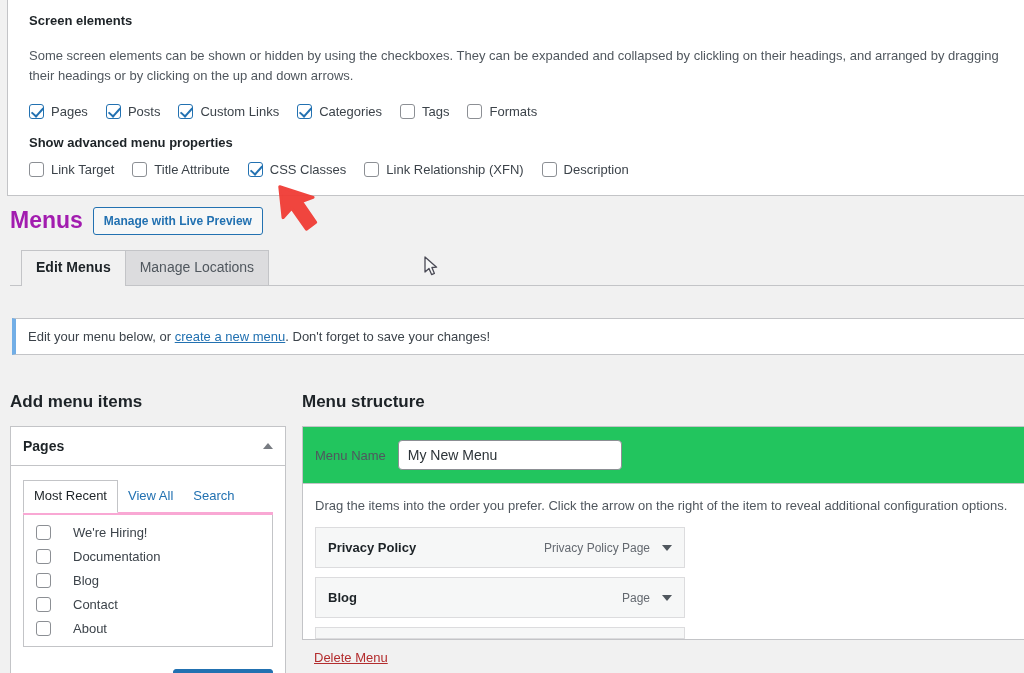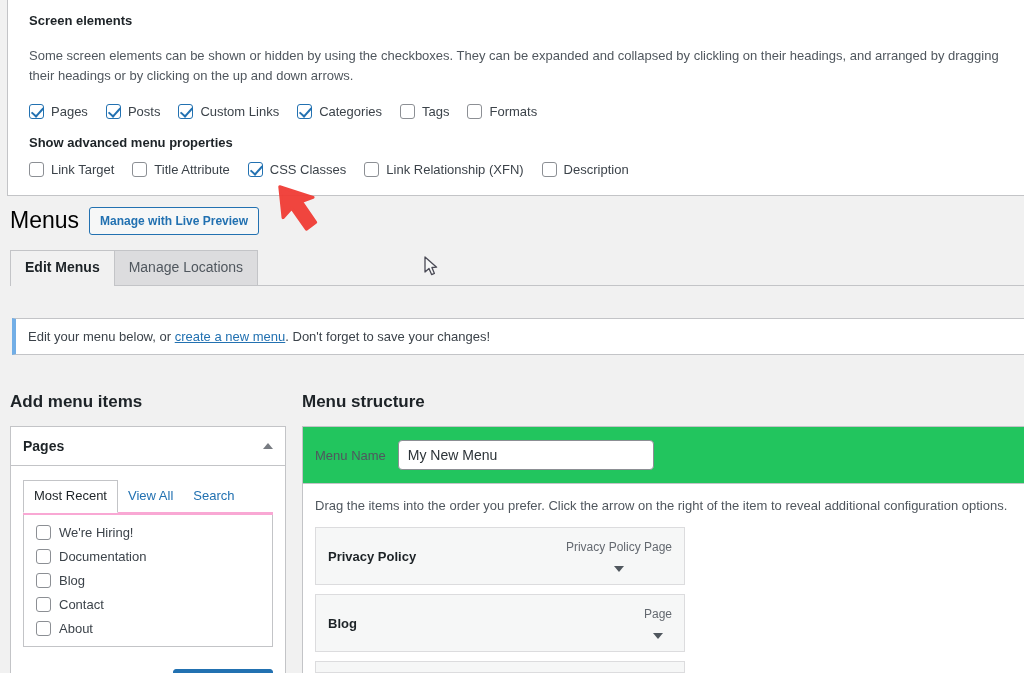--- a/index.html
+++ b/index.html
@@ -52,21 +52,21 @@
     border:solid #2271b1; border-width:0 2px 2px 0;
     transform:rotate(42deg);
   }
 
   
   .page-head {
     position:absolute; left:0; top:206px; right:0;
   }
   .head-row { display:flex; align-items:center; padding-left:10px; }
   .page-title {
-    font-size:23px; font-weight:400; color:#000000;
+    font-size:23px; font-weight:700; color:#a21caf;
     line-height:1.3; margin:0 10px 0 0;
   }
   .btn-outline {
     border:1px solid #2271b1; color:#2271b1; background:#f6f7f7;
     font-size:12px; font-weight:bold;
     padding:5px 10px; border-radius:3px;
     font-family:"Liberation Sans", sans-serif;
     cursor:pointer; line-height:1.4;
   }
 
@@ -85,20 +85,21 @@
     padding:7px 14px 8px 14px;
     font-size:14px; color:#50575e;
     border:1px solid #c3c4c7; border-bottom:none;
     background:#dcdcde;
     margin-right:-1px; position:relative; z-index:1;
     cursor:pointer; line-height:1.4;
   }
   .tab.active {
     background:#f1f1f1; color:#1d2327; font-weight:bold;
     z-index:3;
+    margin-left:11px;
   }
   .tab.active::after {
     content:""; position:absolute; left:0; right:0; bottom:-1px; height:1px;
     background:#f1f1f1;
   }
 
   
   .notice {
     position:absolute; left:12px; top:318px; right:0;
     background:#fff;
@@ -146,58 +147,58 @@
     margin-bottom:-1px; position:relative; z-index:2;
   }
   .tab-panel {
     border:1px solid #c3c4c7; border-top:none;
     padding:10px 12px 12px 12px;
     background:#fff;
     max-height:132px; overflow:hidden;
   }
   .page-check { display:flex; align-items:center; margin-bottom:9px; }
   .page-check:last-child { margin-bottom:0; }
-  .page-check .cb-label { margin-left:8px; }
+  .page-check .cb-label { margin-left:22px; }
 
   .postbox-foot {
     display:flex; justify-content:flex-end; padding:10px 12px;
   }
   .btn-primary {
     background:#2271b1; border:1px solid #2271b1; color:#fff;
     font-size:13px; padding:5px 12px; border-radius:3px; cursor:pointer;
     font-family:"Liberation Sans", sans-serif;
   }
 
   
   .ms-box { background:#fff; border:1px solid #c3c4c7; border-right:none; }
   .ms-name-row {
     display:flex; align-items:center; gap:12px;
     background:#22c55e; border-bottom:1px solid #c3c4c7;
     padding:13px 12px;
   }
   .ms-name-label { font-size:13px; color:#50575e; }
   .ms-name-input {
-    width:256px; padding:6px 9px; font-size:14px; color:#2c3338;
+    width:224px; padding:6px 9px; font-size:14px; color:#2c3338;
     border:1px solid #8c8f94; border-radius:4px;
     font-family:"Liberation Sans", sans-serif;
     background:#fff; outline:none;
   }
   .ms-body { padding:14px 12px 0 12px; }
   .ms-help { font-size:13px; color:#50575e; margin:0 0 14px 0; }
 
   .menu-item {
     background:#f6f7f7; border:1px solid #dcdcde;
     display:flex; align-items:center; justify-content:space-between;
     padding:12px 12px;
     margin-bottom:9px;
     width:370px;
     cursor:move;
   }
   .mi-title { font-size:13px; font-weight:bold; color:#1d2327; }
-  .mi-right { display:flex; align-items:center; gap:12px;flex-direction:column; }
+  .mi-right { display:flex; align-items:center; gap:12px; }
   .mi-type { font-size:12px; color:#646970; }
   .mi-caret {
     width:0;height:0;border-left:5px solid transparent;border-right:5px solid transparent;
     border-top:6px solid #50575e; cursor:pointer;
   }
   .menu-item.partial { height:12px; padding:0; margin-bottom:0; overflow:hidden; }
 
   .ms-footer { padding:10px 12px 0 12px; }
   .delete-link { color:#b32d2e; font-size:13px; text-decoration:underline; cursor:pointer; }
 

